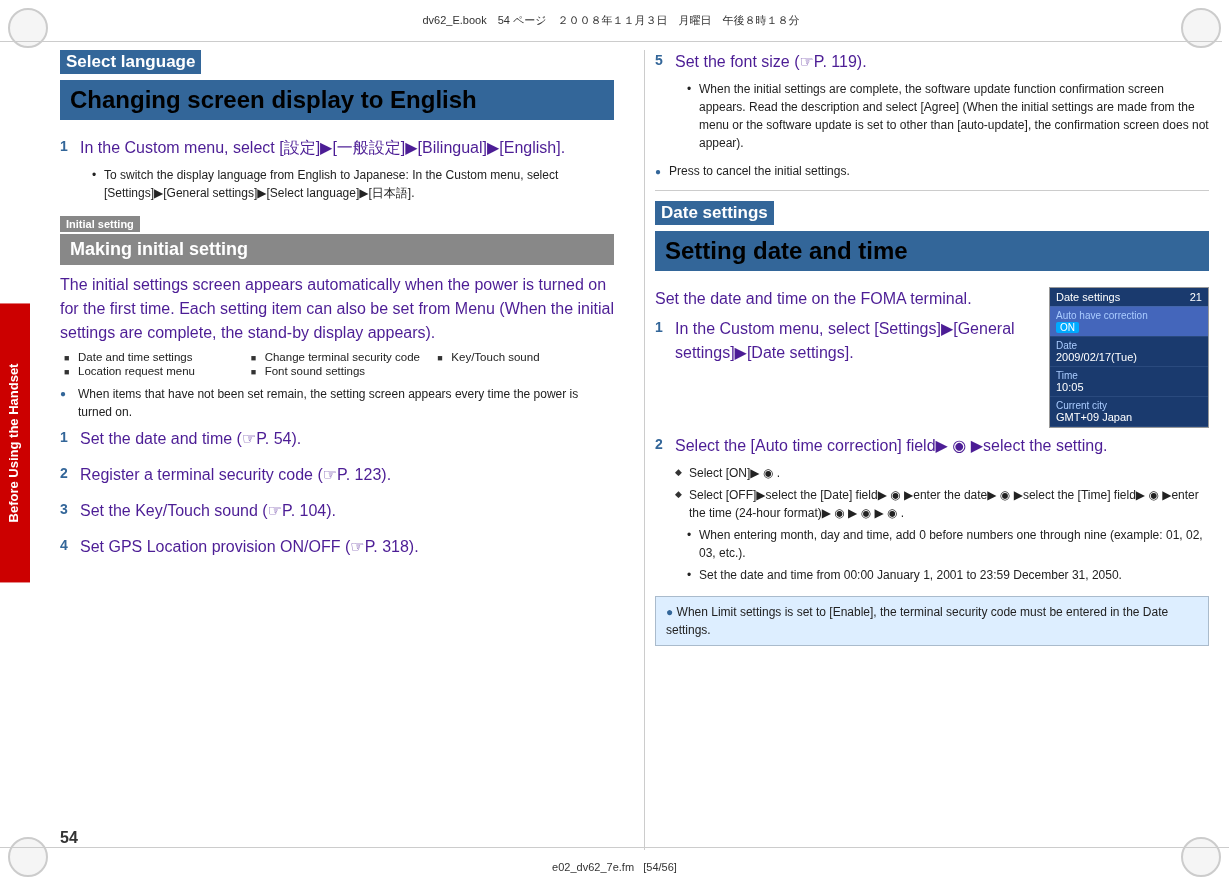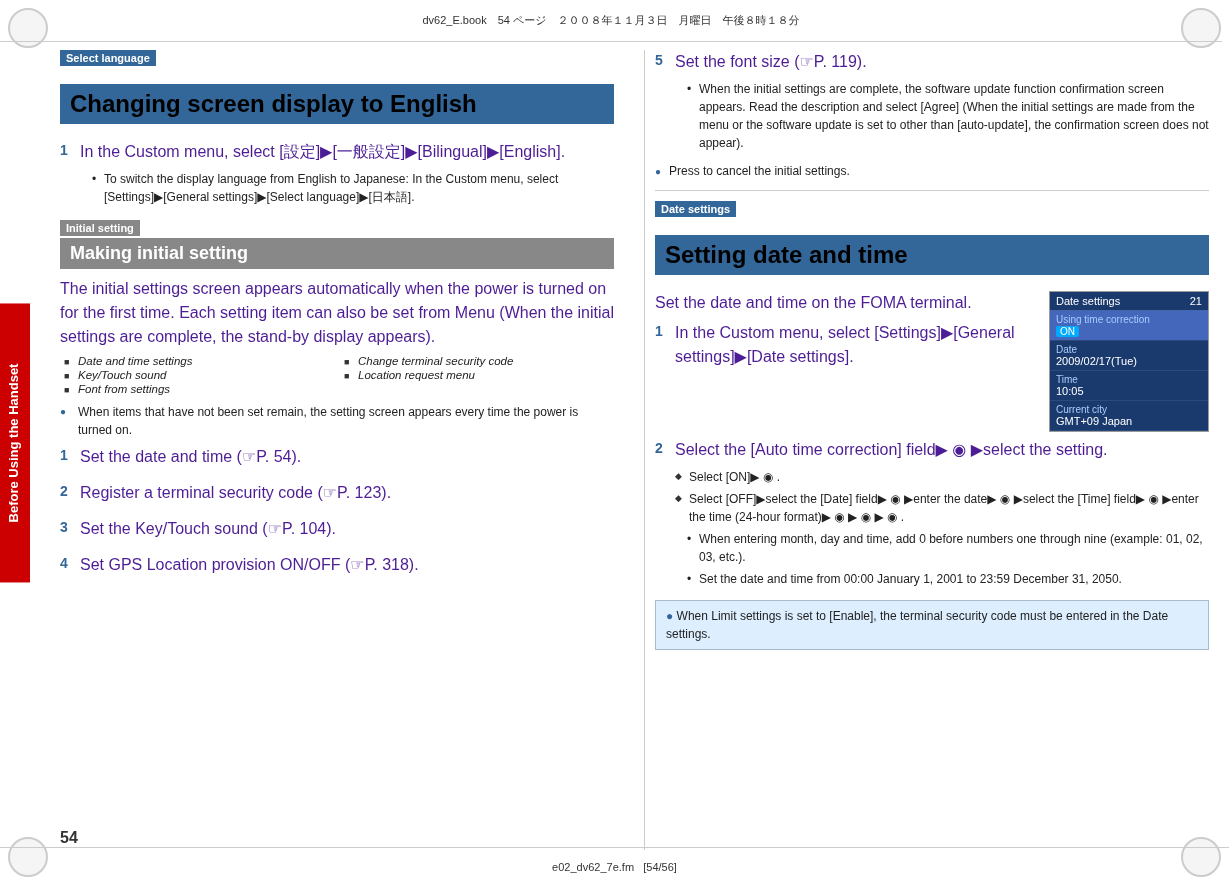--- a/index.html
+++ b/index.html
@@ -106,24 +106,24 @@
       left: 60px;
       font-size: 16px;
       font-weight: bold;
       color: #333;
     }
 
     
     .section-label {
       background: #336699;
       color: #fff;
-      font-size: 11px;
+      font-size: 17px;
       font-weight: bold;
       padding: 2px 6px;
-      margin-bottom: 18px;
+      margin-bottom: 6px;
       display: inline-block;
     }
 
     
     .section-heading {
       background: #336699;
       color: #000000;
       font-size: 24px;
       font-weight: bold;
       padding: 6px 10px;
@@ -216,25 +216,24 @@
     .step-num {
       font-weight: bold;
       min-width: 14px;
       color: #336699;
       font-size: 14px;
     }
 
     
     .sq-list {
       display: grid;
-      grid-template-columns: 1fr 1fr;
+      grid-template-columns: 1fr 1fr 1fr;
       gap: 2px 10px;
       margin-bottom: 8px;
       margin-left: 4px;
-      font-style: italic;
     }
     .sq-item {
       font-size: 11.5px;
       color: #222;
       padding-left: 14px;
       position: relative;
     }
     .sq-item::before {
       content: "■";
       position: absolute;
@@ -384,21 +383,21 @@
       <div class="subsection-heading">Making initial setting</div>
 
       <div class="body-text">The initial settings screen appears automatically when the power is turned on for the first time. Each setting item can also be set from Menu (When the initial settings are complete, the stand-by display appears).</div>
 
       
       <div class="sq-list">
         <div class="sq-item">Date and time settings</div>
         <div class="sq-item">Change terminal security code</div>
         <div class="sq-item">Key/Touch sound</div>
         <div class="sq-item">Location request menu</div>
-        <div class="sq-item">Font from settings</div>
+        <div class="sq-item">Font sound settings</div>
       </div>
 
       <div class="blue-bullet-item">When items that have not been set remain, the setting screen appears every time the power is turned on.</div>
 
       
       <div class="step-item">
         <span class="step-num">1</span>
         <span class="body-text">Set the date and time (☞P. 54).</span>
       </div>
       <div class="step-item">
@@ -443,21 +442,21 @@
             <span class="body-text">In the Custom menu, select [Settings]▶[General settings]▶[Date settings].</span>
           </div>
         </div>
 
         <div class="settings-screenshot">
           <div class="ss-header">
             <span>Date settings</span>
             <span>21</span>
           </div>
           <div class="ss-row highlight">
-            <div class="ss-label">Using time correction</div>
+            <div class="ss-label">Auto have correction</div>
             <div class="ss-value">
               <span class="on-badge">ON</span>
             </div>
           </div>
           <div class="ss-row">
             <div class="ss-label">Date</div>
             <div class="ss-value">2009/02/17(Tue)</div>
           </div>
           <div class="ss-row">
             <div class="ss-label">Time</div>

